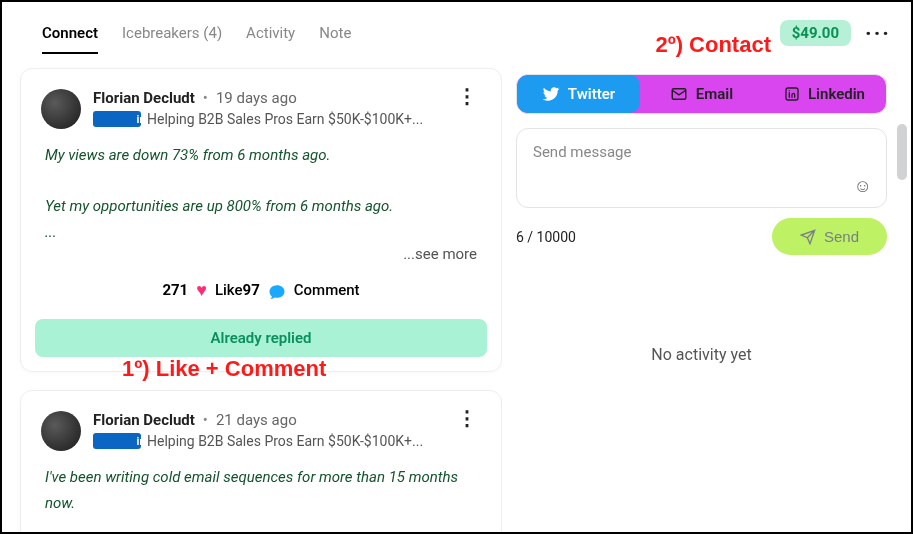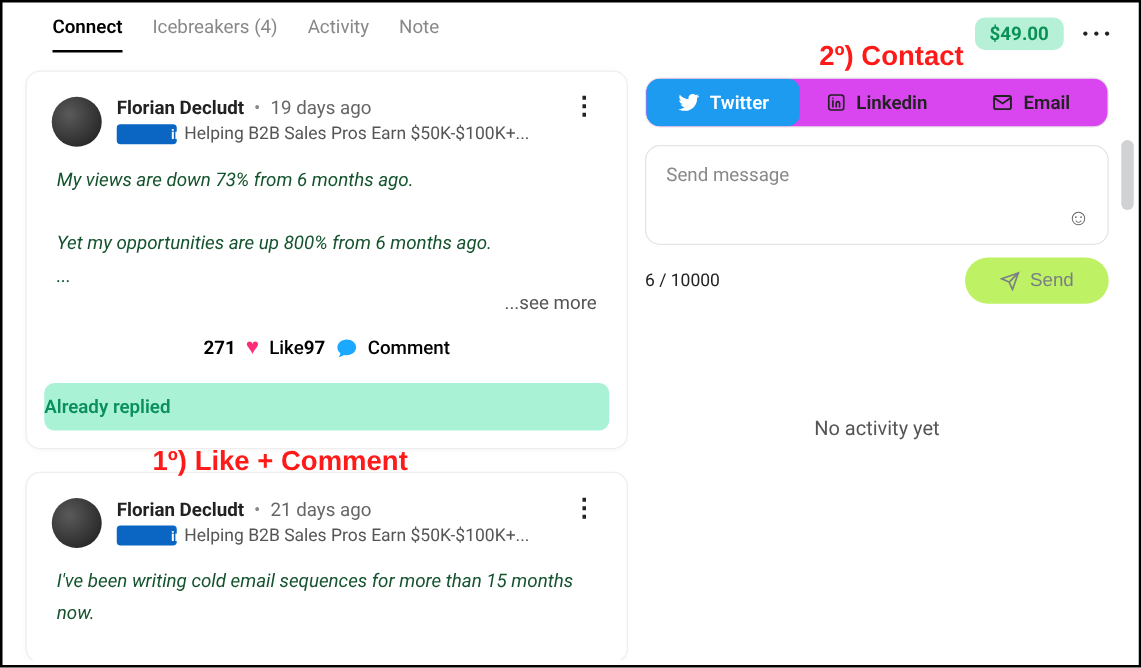--- a/index.html
+++ b/index.html
@@ -1,18 +1,18 @@
 <!DOCTYPE html>
 <html><head>
   <meta charset="utf-8">
   <style>
     * { box-sizing: border-box; margin: 0; padding: 0; }
     body { font-family: -apple-system, BlinkMacSystemFont, "Segoe UI", Roboto, sans-serif; background: #fff; width: 913px; height: 534px; overflow: hidden; position: relative; border: 2px solid #000; }
     .topbar { display: flex; align-items: center; justify-content: space-between; padding: 10px 20px 0 40px; }
-    .tabs { display: flex; gap: 24px; }
+    .tabs { display: flex; gap: 24px; margin-top: 12px; }
     .tab { font-size: 15px; color: #888; padding-bottom: 10px; cursor: pointer; }
     .tab.active { color: #000; font-weight: 600; border-bottom: 2px solid #000; }
     .top-right { display: flex; align-items: center; gap: 14px; }
     .price-pill { background: #b6f0d6; color: #0a9156; font-weight: 700; border-radius: 8px; padding: 4px 12px; font-size: 15px; }
     .more-dots { font-size: 22px; letter-spacing: 2px; color: #222; cursor: pointer; font-weight: bold; }
     .main { display: flex; height: calc(100% - 44px); }
     .left { width: 500px; padding: 14px 0 0 18px; overflow-y: auto; }
     .right { flex: 1; padding: 20px 24px 0 14px; position: relative; }
     .card { background: #fff; border: 1px solid #eee; border-radius: 12px; margin-bottom: 18px; box-shadow: 0 1px 4px rgba(0,0,0,0.03); position: relative; }
     .card-head { display: flex; align-items: flex-start; gap: 12px; padding: 20px 20px 0 20px; }
@@ -27,21 +27,21 @@
     .tagline { color: #555; font-size: 14px; white-space: nowrap; overflow: hidden; text-overflow: ellipsis; max-width: 280px; }
     .card-menu { position: absolute; right: 24px; top: 22px; font-size: 20px; color: #222; cursor: pointer; line-height: 0.5; font-weight: bold; }
     .card-body { padding: 14px 24px 0 24px; font-size: 15px; color: #14532d; line-height: 1.7; font-style: italic; }
     .seemore-row { display: flex; justify-content: flex-end; padding: 0 24px; }
     .seemore { color: #555; font-size: 15px; cursor: pointer; }
     .stats { display: flex; justify-content: center; align-items: center; padding: 16px 0 18px 0; }
     .stat { display: flex; align-items: center; gap: 8px; font-size: 15px; font-weight: 700; color: #000; }
     .heart { color: #ff2d78; font-size: 18px; }
     .bubble { color: #1ba8ff; font-size: 18px; }
     .stat-label { font-weight: 500; }
-    .replied { margin: 0 14px 14px 14px; background: #a9f2d6; color: #0b8f5d; font-weight: 600; padding: 10px 0; border-radius: 8px; font-size: 15px; }
+    .replied { margin: 0 14px 14px 14px; background: #a9f2d6; color: #0b8f5d; text-align: center; font-weight: 600; padding: 10px 0; border-radius: 8px; font-size: 15px; }
     .contact-tabs { display: flex; gap: 0; background: #d946ef; border: 1px solid #e6e6e6; border-radius: 12px; overflow: hidden; margin-bottom: 14px; }
     .ctab { flex: 1; display: flex; align-items: center; justify-content: center; gap: 8px; padding: 10px 0; font-size: 15px; font-weight: 600; color: #222; cursor: pointer; }
     .ctab.active { background: #1d9bf0; color: #fff; border-radius: 10px; }
     .msgbox { border: 1px solid #e4e4e4; border-radius: 12px; padding: 14px 16px; height: 80px; position: relative; color: #888; font-size: 15px; }
     .emoji { position: absolute; right: 14px; bottom: 10px; font-size: 18px; color: #666; cursor: pointer; }
     .sendrow { display: flex; justify-content: space-between; align-items: center; margin-top: 10px; }
     .counter { font-size: 14px; color: #222; }
     .sendbtn { background: #bef264; color: #7a7f85; border: none; border-radius: 20px; padding: 10px 28px; font-size: 15px; display: flex; align-items: center; gap: 8px; cursor: pointer; }
     .no-activity { text-align: center; color: #555; font-size: 16px; margin-top: 90px; }
     .annot1 { position: absolute; left: 120px; top: 82px; transform: translateY(272px); color: #ff1a1a; font-weight: 800; font-size: 22px; z-index: 50; pointer-events: none; font-family: Arial, sans-serif; }
@@ -141,32 +141,32 @@
 
   <div class="right">
     <div class="contact-tabs">
       <div class="ctab active">
         <svg width="18" height="18" viewBox="0 0 24 24" fill="#fff">
             <path d="M23 4.9c-.8.4-1.7.6-2.6.8.9-.6 1.6-1.4 2-2.5-.9.5-1.9.9-2.9 1.1C18.6 3.4 17.4 3 16.1 3c-2.5 0-4.5 2-4.5 4.5 0 .4 0 .7.1 1-3.7-.2-7-2-9.2-4.7-.4.7-.6 1.4-.6 2.3 0 1.6.8 2.9 2 3.8-.7 0-1.4-.2-2-.6v.1c0 2.2 1.5 4 3.6 4.4-.4.1-.8.2-1.2.2-.3 0-.6 0-.9-.1.6 1.8 2.3 3.1 4.3 3.1-1.6 1.2-3.5 2-5.7 2-.4 0-.7 0-1.1-.1 2 1.3 4.4 2 7 2 8.4 0 13-7 13-13v-.6c.9-.6 1.7-1.4 2.3-2.3z"></path>
           </svg>
         <span>Twitter</span>
       </div>
       <div class="ctab">
+        <svg width="18" height="18" viewBox="0 0 24 24" fill="none" stroke="#222" stroke-width="2">
+            <rect x="3" y="5" width="18" height="14" rx="2"></rect>
+            <path d="M3 7l9 6 9-6"></path>
+          </svg>
+        <span>Email</span>
+      </div>
+      <div class="ctab">
         <svg width="16" height="16" viewBox="0 0 24 24" fill="none" stroke="#222" stroke-width="2">
             <rect x="3" y="3" width="18" height="18" rx="3"></rect>
             <path d="M8 10v7M8 7v.01M12 17v-4c0-1 .8-2 2-2s2 1 2 2v4" stroke-linecap="round"></path>
           </svg>
         <span>Linkedin</span>
-      </div>
-      <div class="ctab">
-        <svg width="18" height="18" viewBox="0 0 24 24" fill="none" stroke="#222" stroke-width="2">
-            <rect x="3" y="5" width="18" height="14" rx="2"></rect>
-            <path d="M3 7l9 6 9-6"></path>
-          </svg>
-        <span>Email</span>
       </div>
     </div>
 
     <div class="msgbox">
       <span>Send message</span>
       <span class="emoji">☺</span>
     </div>
 
     <div class="sendrow">
       <span class="counter">6 / 10000</span>

